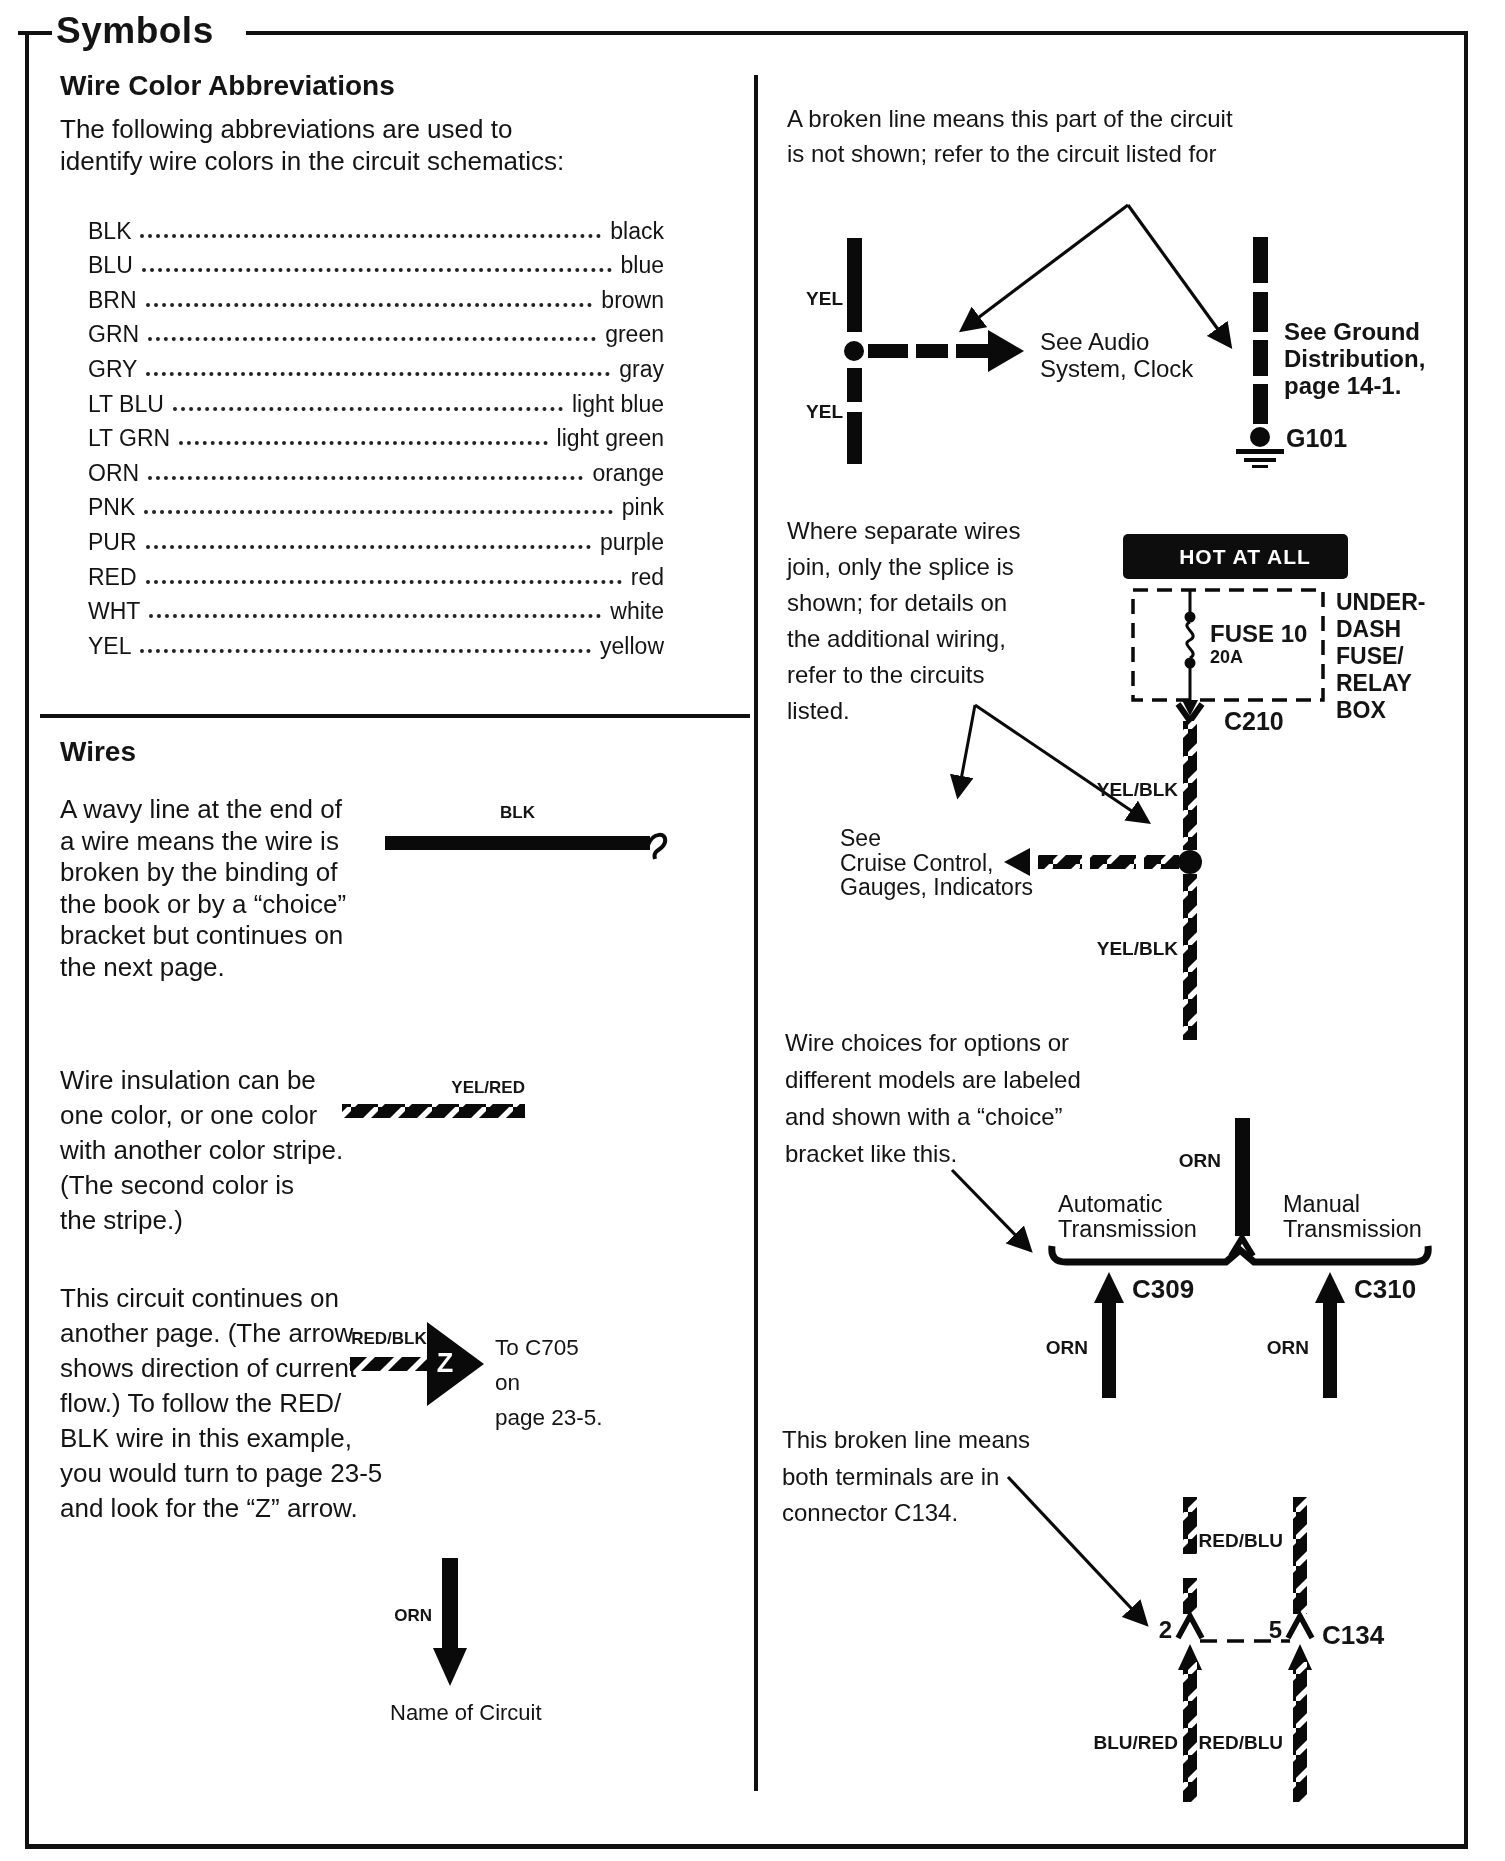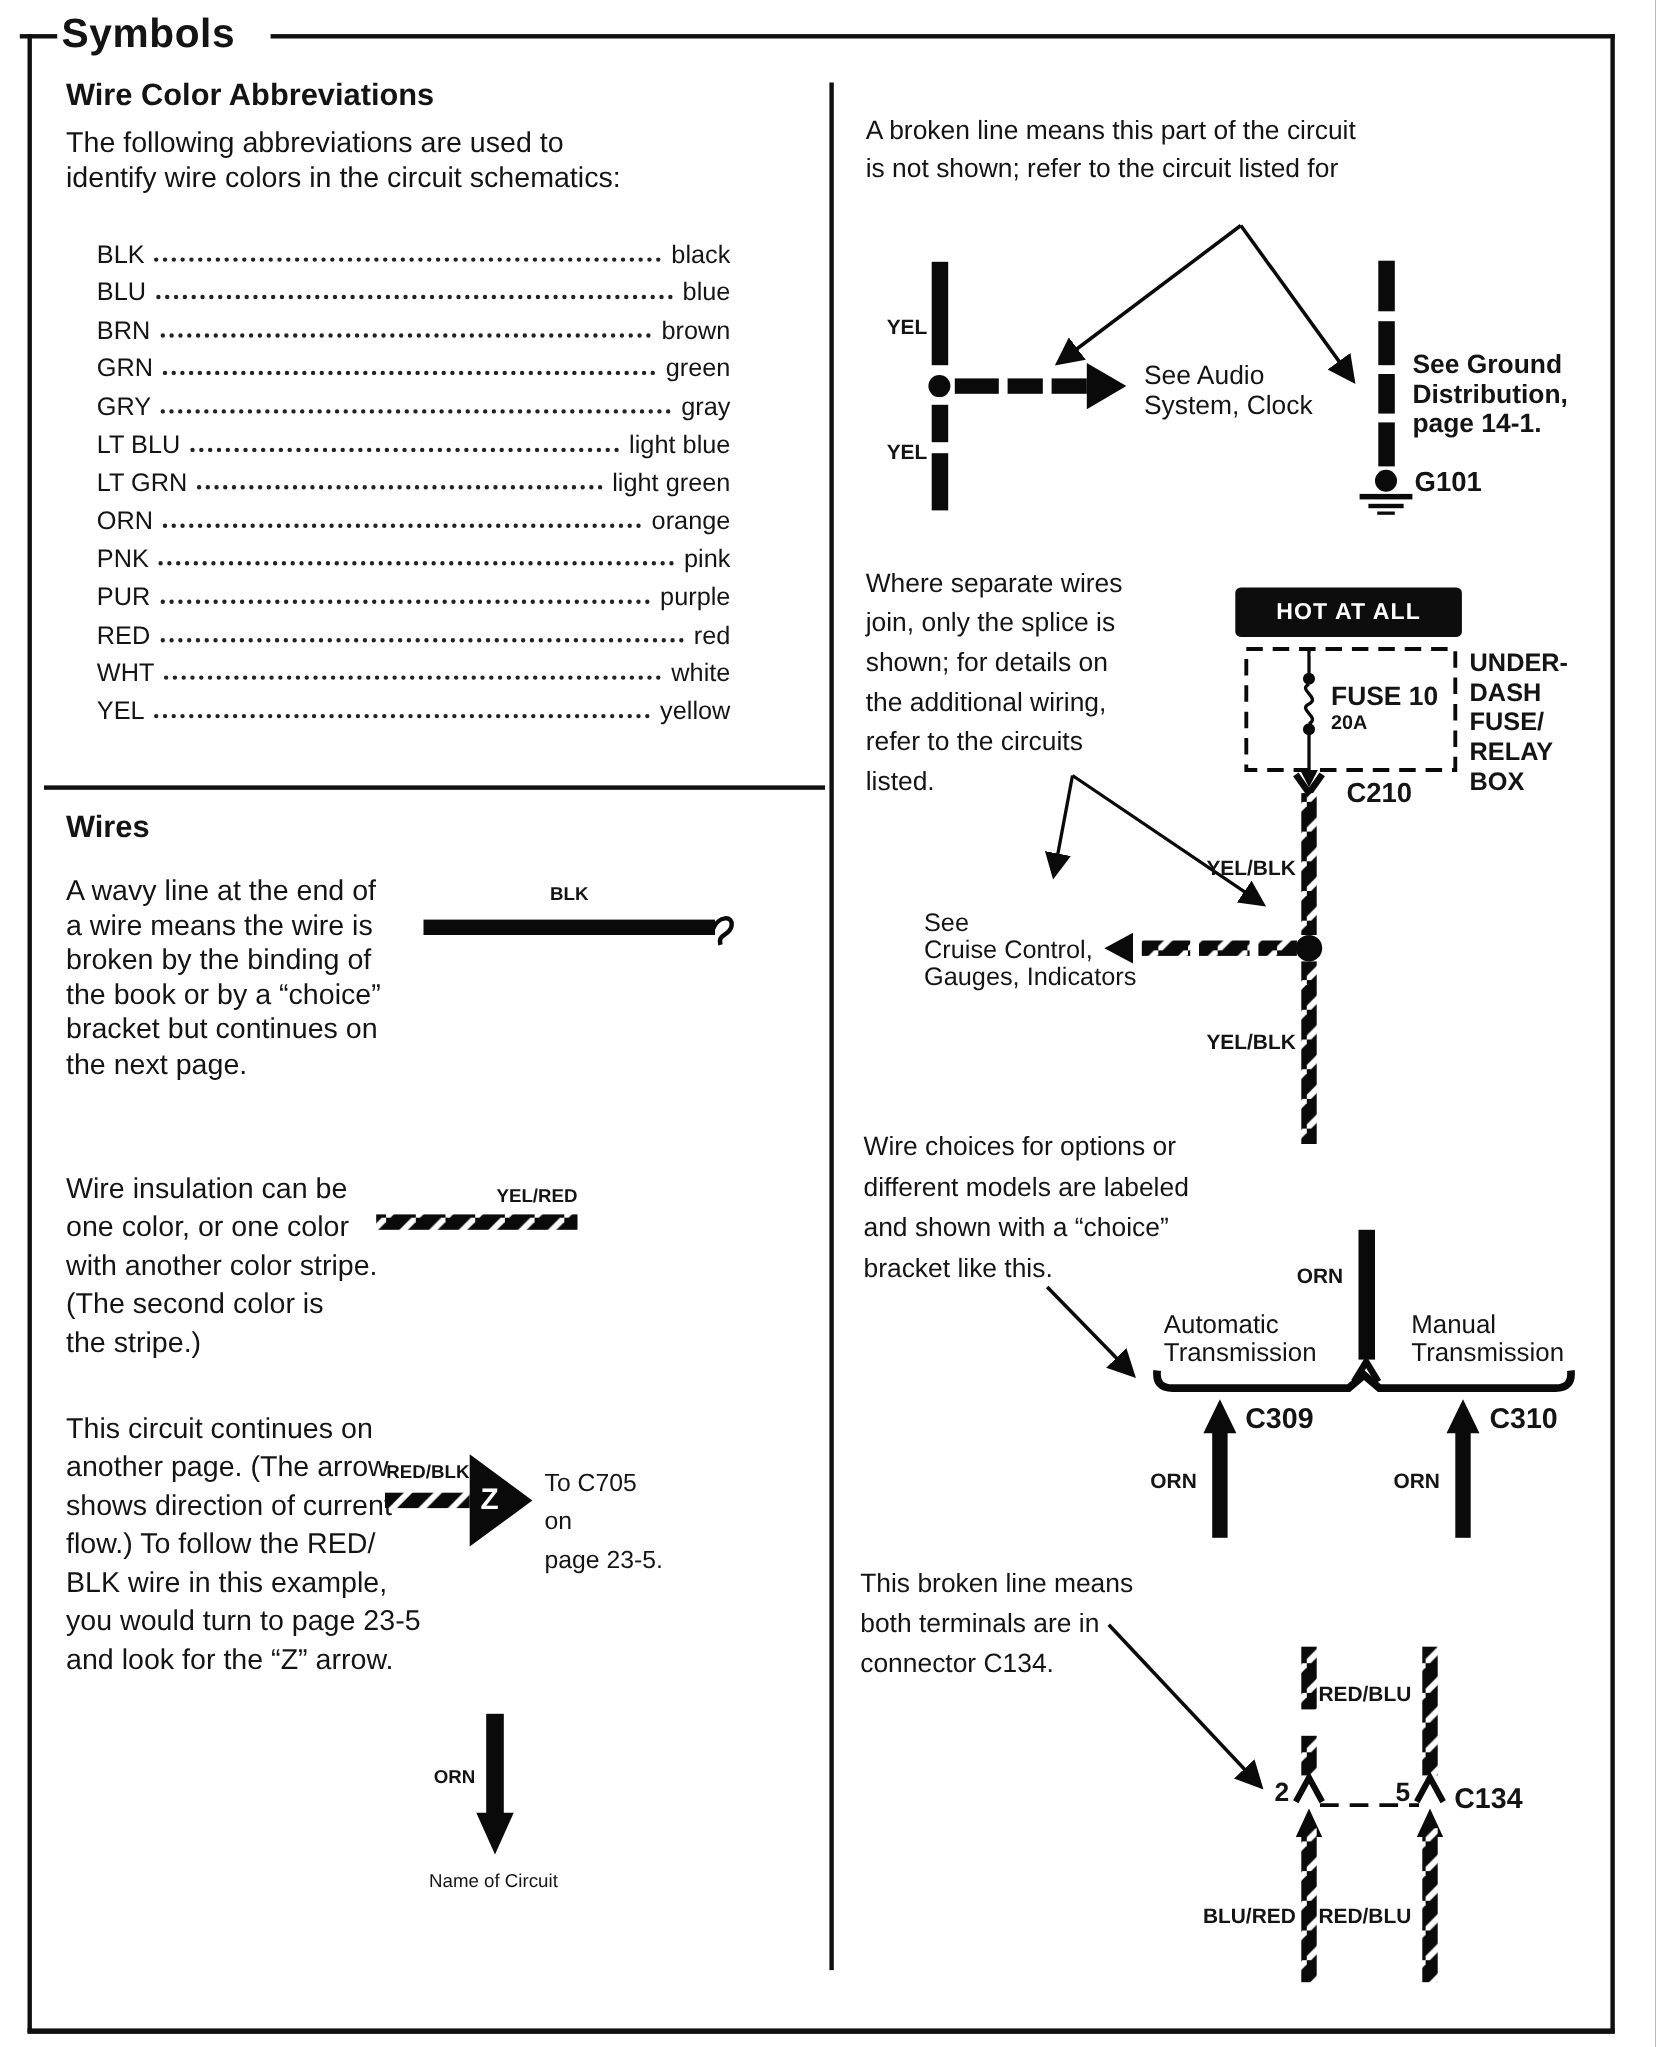--- a/index.html
+++ b/index.html
@@ -22,21 +22,21 @@
   .conn-label{font-size:25px;font-weight:bold;white-space:nowrap;}
   .ra{text-align:right;}
   .abbrev-list{position:absolute;left:88px;top:210px;width:576px;}
   .abbrev-row{display:flex;align-items:flex-end;height:34.6px;font-size:23px;}
   .abbrev-row .dots{flex:1;border-bottom:4px dotted #222;margin:0 9px 7px 9px;}
   .abbrev-row .abbr,.abbrev-row .clr{white-space:nowrap;}
   .hotbox{
     position:absolute;left:1123px;top:534px;width:206px;height:45px;
     background:#0d0d0d;color:#fff;border-radius:5px;
     font-size:21px;font-weight:bold;letter-spacing:1px;
-    text-align:center;line-height:45px;
+    text-align:center;line-height:45px;padding-left:19px;
   }
   .zletter{position:absolute;left:424px;top:1348px;width:42px;text-align:center;
     color:#fff;font-size:27px;font-weight:bold;}
   svg{position:absolute;left:0;top:0;}
 </style>
 </head>
 <body>
 
 <div id="page">
 
@@ -280,21 +280,21 @@
   <div class="abs wire-label-sm" style="left:385px;top:803px;width:265px;text-align:center;">BLK</div>
   <div class="abs wire-label-sm" style="left:342px;top:1078px;width:183px;text-align:right;">YEL/RED</div>
   <div class="abs wire-label-sm" style="left:337px;top:1329px;width:104px;text-align:center;">RED/BLK</div>
   <div class="zletter">Z</div>
   <div class="abs" style="left:495px;top:1330px;font-size:22.5px;line-height:35px;white-space:nowrap;">
     <div>To C705</div>
     <div>on</div>
     <div>page 23-5.</div>
   </div>
   <div class="abs wire-label-sm ra" style="left:352px;top:1606px;width:80px;">ORN</div>
-  <div class="abs" style="left:390px;top:1700px;font-size:17px;white-space:nowrap;">Name of Circuit</div>
+  <div class="abs" style="left:390px;top:1700px;font-size:22px;white-space:nowrap;">Name of Circuit</div>
 
   <div class="abs wire-label ra" style="left:783px;top:288px;width:60px;">YEL</div>
   <div class="abs wire-label ra" style="left:783px;top:401px;width:60px;">YEL</div>
   <div class="abs" style="left:1040px;top:328px;font-size:24px;line-height:27px;white-space:nowrap;">
     <div>See Audio</div>
     <div>System, Clock</div>
   </div>
   <div class="abs" style="left:1284px;top:318px;font-size:24px;font-weight:600;line-height:27px;white-space:nowrap;">
     <div>See Ground</div>
     <div>Distribution,</div>

